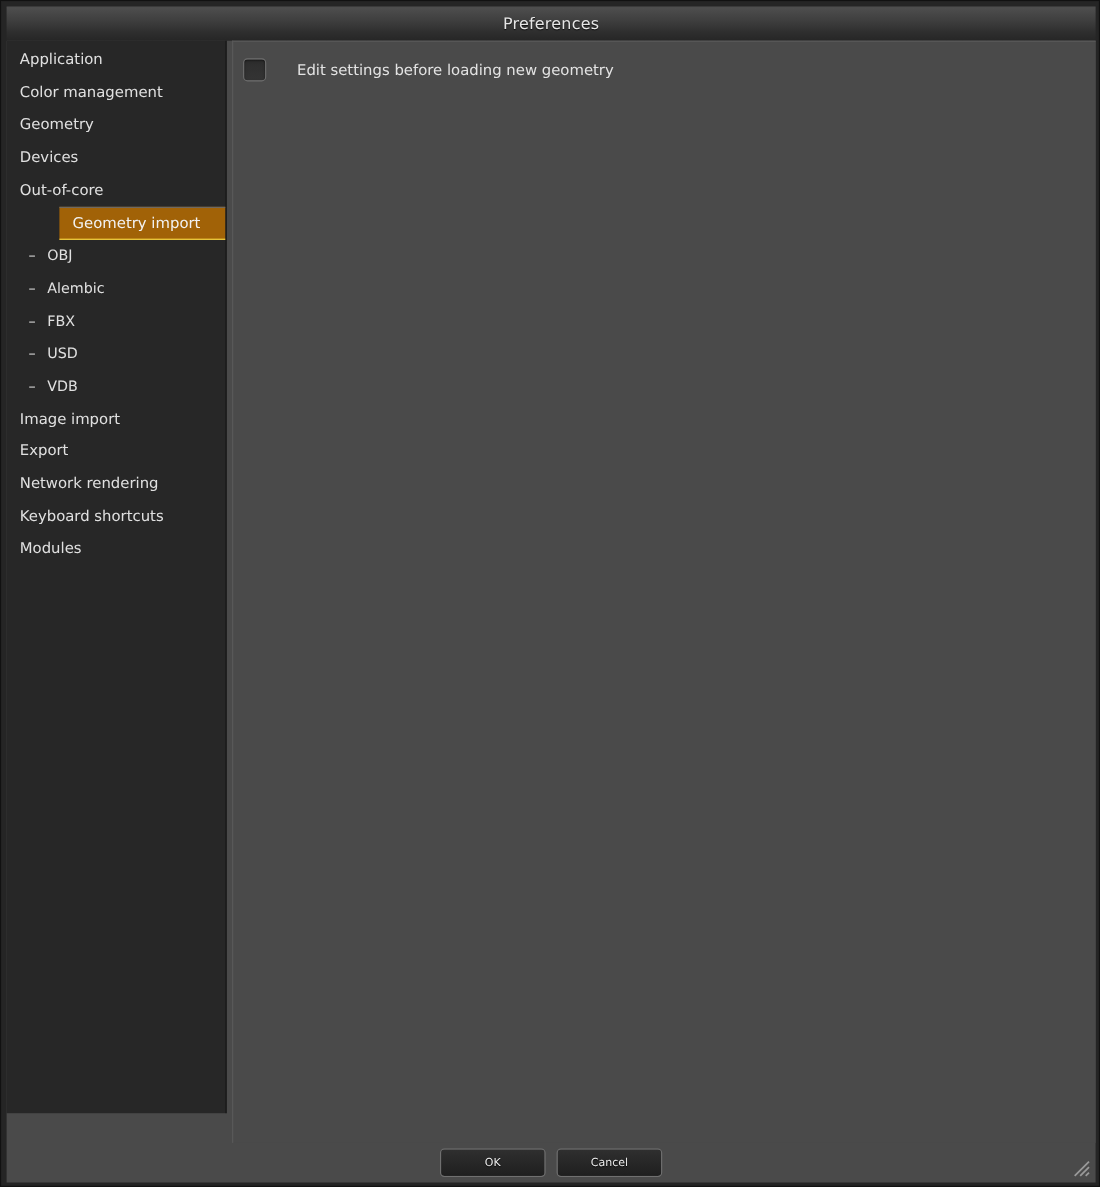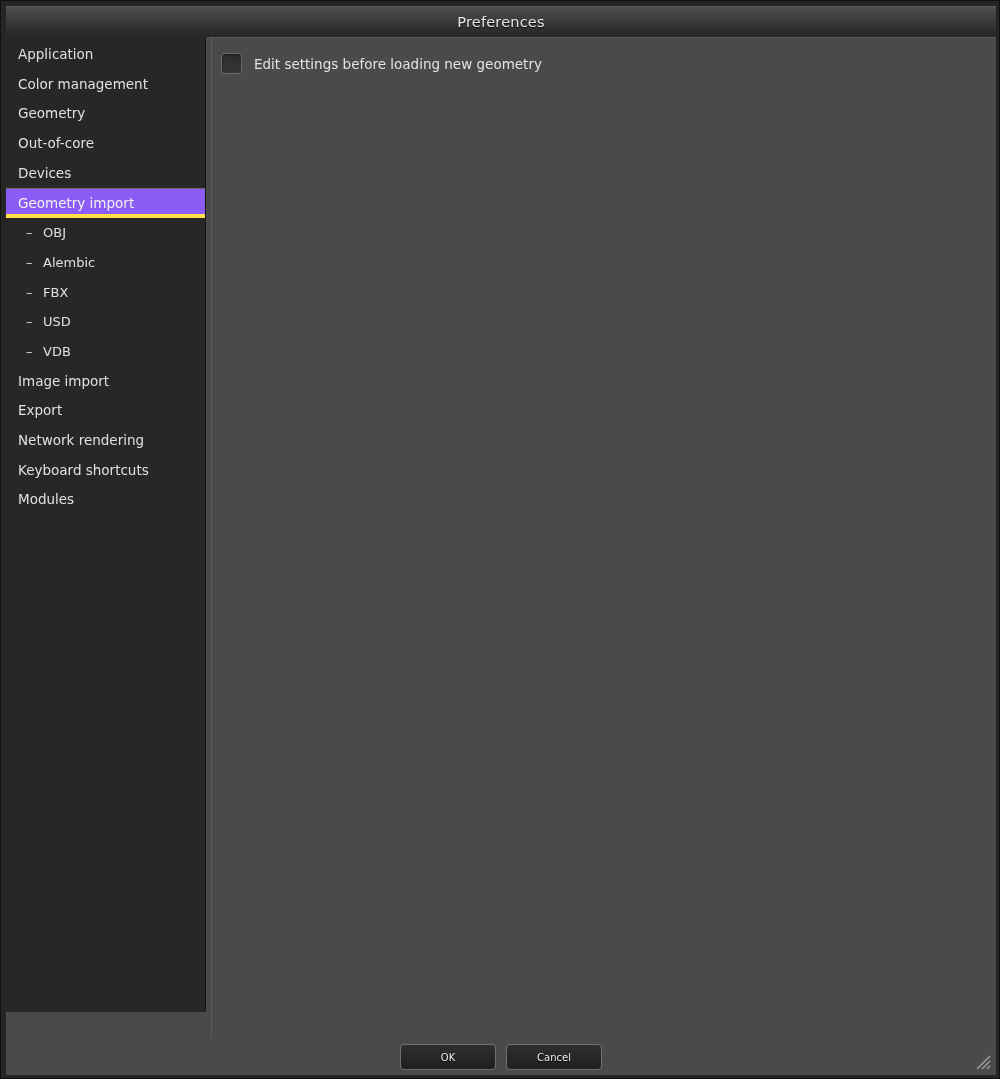--- a/index.html
+++ b/index.html
@@ -83,24 +83,25 @@
   .nav-item.sub {
     padding-left: 20px;
     font-size: 13px;
   }
   .nav-item.sub .dash {
     display: inline-block;
     width: 17px;
     color: #d8d8d8;
   }
   .nav-item.selected {
-    background: #8b5cf6;
+    background: #a16207;
     border-top: 1px solid #6b6b6b;
-    border-bottom: 4px solid #fde047;
+    border-bottom: 1px solid #fde047;
     color: #f2f2f2;
+    margin-left: 48px;
   }
   #nav-list {
     padding-top: 3px;
   }
 
   
   #main-panel {
     position: absolute;
     left: 205px;
     top: 0px;
@@ -124,21 +125,21 @@
     width: 21px;
     height: 21px;
     border-radius: 4px;
     background: linear-gradient(to bottom, #2d2d2d 0%, #343434 100%);
     border: 1px solid #6d6d6d;
     box-sizing: border-box;
     box-shadow: inset 0 1px 2px rgba(0,0,0,0.6);
     flex: 0 0 auto;
   }
   #checkbox-label {
-    margin-left: 12px;
+    margin-left: 28px;
     color: #e3e3e3;
     font-size: 13.5px;
     white-space: nowrap;
   }
 
   
   #footer {
     position: absolute;
     left: 0;
     top: 1002px;
@@ -184,22 +185,22 @@
     <span id="title-text">Preferences</span>
   </div>
 
   <div id="body-area">
 
     <div id="sidebar">
       <div id="nav-list">
           <div class="nav-item"><span>Application</span></div>
           <div class="nav-item"><span>Color management</span></div>
           <div class="nav-item"><span>Geometry</span></div>
+          <div class="nav-item"><span>Devices</span></div>
           <div class="nav-item"><span>Out-of-core</span></div>
-          <div class="nav-item"><span>Devices</span></div>
           <div class="nav-item selected"><span>Geometry import</span></div>
           <div class="nav-item sub"><span class="dash">–</span><span>OBJ</span></div>
           <div class="nav-item sub"><span class="dash">–</span><span>Alembic</span></div>
           <div class="nav-item sub"><span class="dash">–</span><span>FBX</span></div>
           <div class="nav-item sub"><span class="dash">–</span><span>USD</span></div>
           <div class="nav-item sub"><span class="dash">–</span><span>VDB</span></div>
           <div class="nav-item"><span>Image import</span></div>
           <div class="nav-item"><span>Export</span></div>
           <div class="nav-item"><span>Network rendering</span></div>
           <div class="nav-item"><span>Keyboard shortcuts</span></div>

